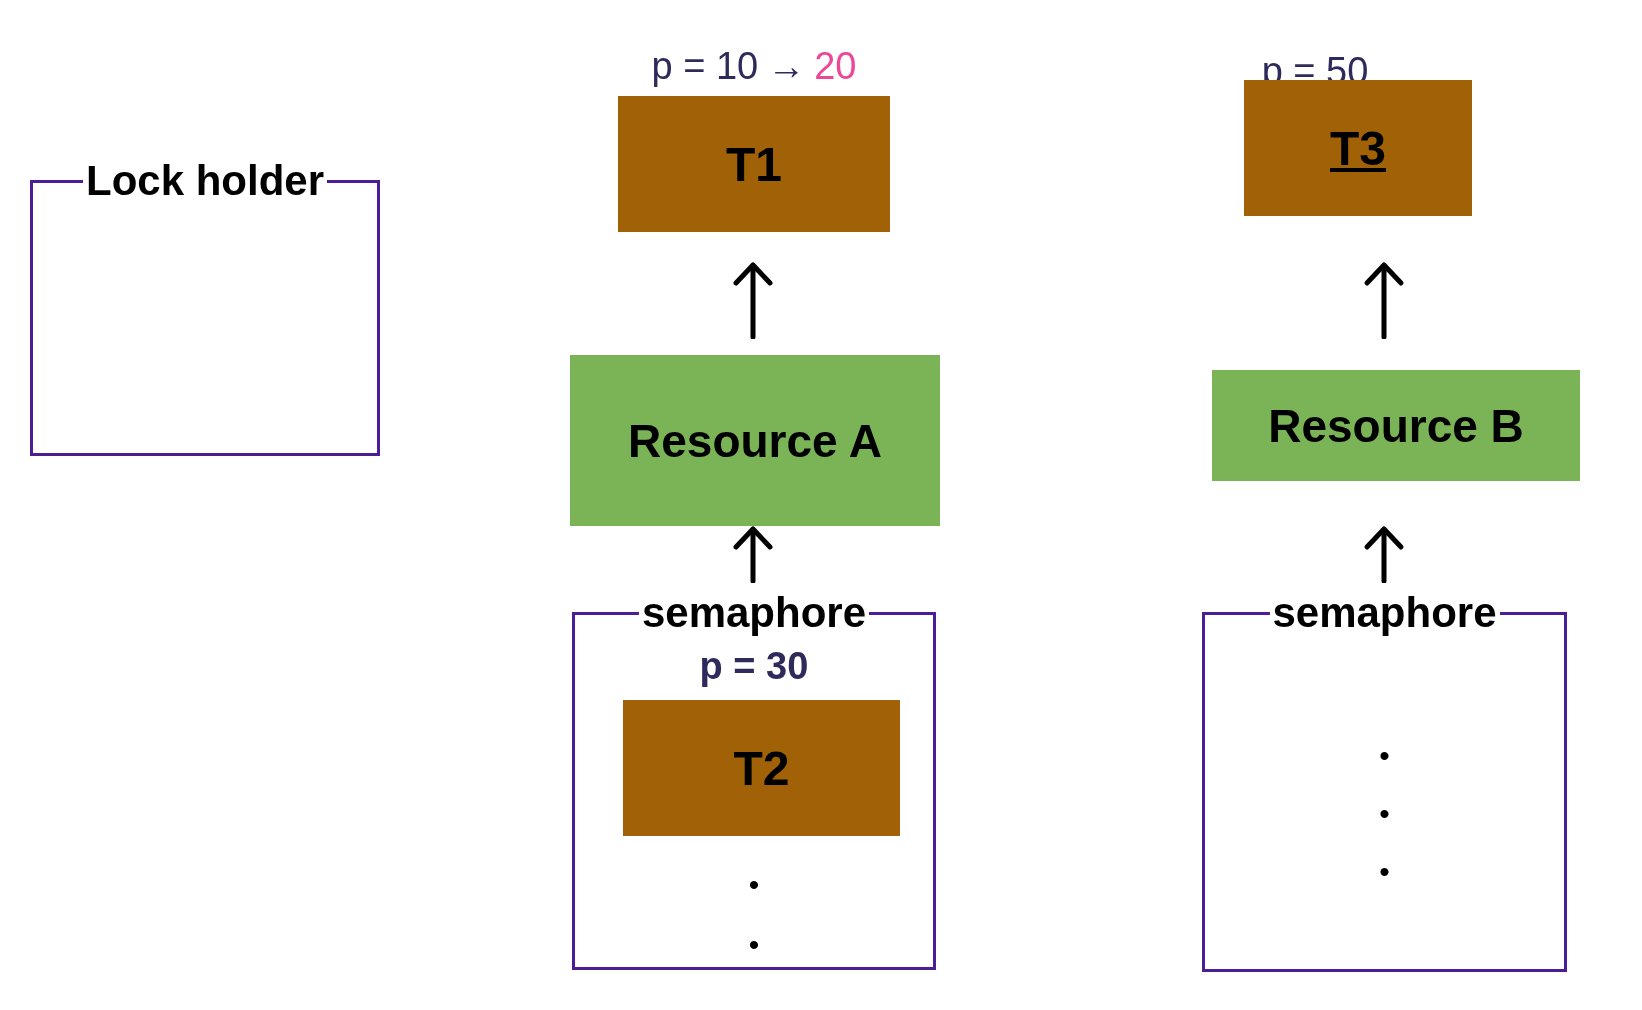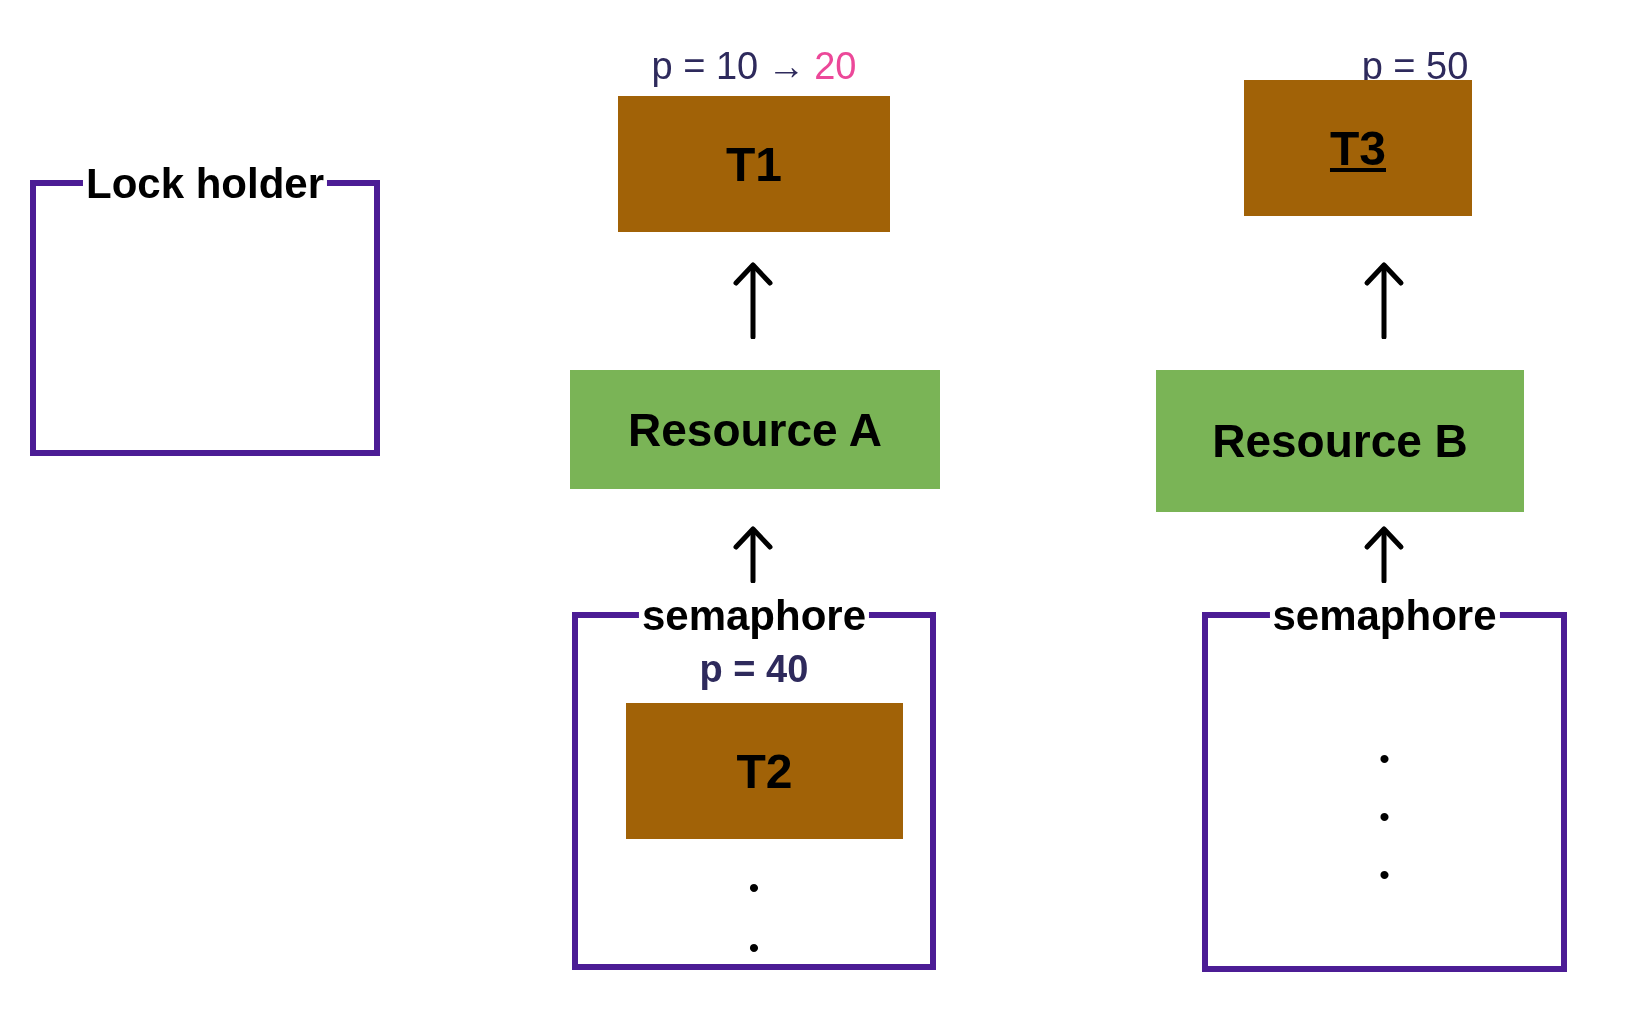--- a/index.html
+++ b/index.html
@@ -12,21 +12,21 @@
     position: relative;
     width: 1642px;
     height: 1010px;
     background: #ffffff;
     overflow: hidden;
   }
 
   
   .panel {
     position: absolute;
-    border: 6px solid #4c1d95;
+    border: 3px solid #4c1d95;
     background: #ffffff;
   }
   .legend {
     position: absolute;
     top: 0;
     left: 50%;
     transform: translate(-50%, -54%);
     background: #ffffff;
     padding: 0 3px;
     font-weight: 700;
@@ -53,21 +53,21 @@
     align-items: center;
     justify-content: center;
     gap: 9px;
     font-size: 38px;
     font-weight: 400;
     color: #2e2a5c;
     line-height: 1;
   }
   .priority-label .boosted { color: #ec4899; }
   .plabel-a { left: 618px; top: 42px; width: 272px; }
-  .plabel-b { left: 1276px; top: 42px; width: 278px; }
+  .plabel-b { left: 1176px; top: 42px; width: 278px; align-items: flex-end; }
 
   .task-box {
     position: absolute;
     background: #a16207;
     display: flex;
     align-items: center;
     justify-content: center;
     font-size: 48px;
     font-weight: 700;
     color: #000000;
@@ -79,22 +79,22 @@
   .resource-box {
     position: absolute;
     background: #7ab456;
     display: flex;
     align-items: center;
     justify-content: center;
     font-size: 46px;
     font-weight: 700;
     color: #000000;
   }
-  .res-a { left: 570px; top: 370px; width: 370px; height: 119px; }
-  .res-b { left: 1156px; top: 370px; width: 368px; height: 142px; }
+  .res-a { left: 570px; top: 355px; width: 370px; height: 171px; }
+  .res-b { left: 1212px; top: 370px; width: 368px; height: 111px; }
 
   .flow-arrow { position: absolute; }
   .arr-a1 { left: 731px; top: 259px; }
   .arr-a2 { left: 731px; top: 523px; }
   .arr-b1 { left: 1362px; top: 259px; }
   .arr-b2 { left: 1362px; top: 523px; }
 
   .sem-a { left: 572px; top: 612px; width: 364px; height: 358px; }
   .sem-b { left: 1202px; top: 612px; width: 365px; height: 360px; }
 
@@ -151,21 +151,21 @@
     <span>Resource A</span>
   </div>
 
   <svg class="flow-arrow arr-a2" width="44" height="60" viewBox="0 0 44 60">
     <line x1="22" y1="58" x2="22" y2="7" stroke="#000" stroke-width="5" stroke-linecap="round"></line>
     <polyline points="5,24 22,6 39,24" fill="none" stroke="#000" stroke-width="5" stroke-linecap="round" stroke-linejoin="round"></polyline>
   </svg>
 
   <div class="panel sem-a">
     <span class="legend">semaphore</span>
-    <div class="wait-priority">p = 40</div>
+    <div class="wait-priority">p = 30</div>
     <div class="task-box t2">
       <span>T2</span>
     </div>
     <div class="queue-dots dots-a">•
 •</div>
   </div>
 
   <div class="priority-label plabel-b">
     <span>p = 50</span>
   </div>

